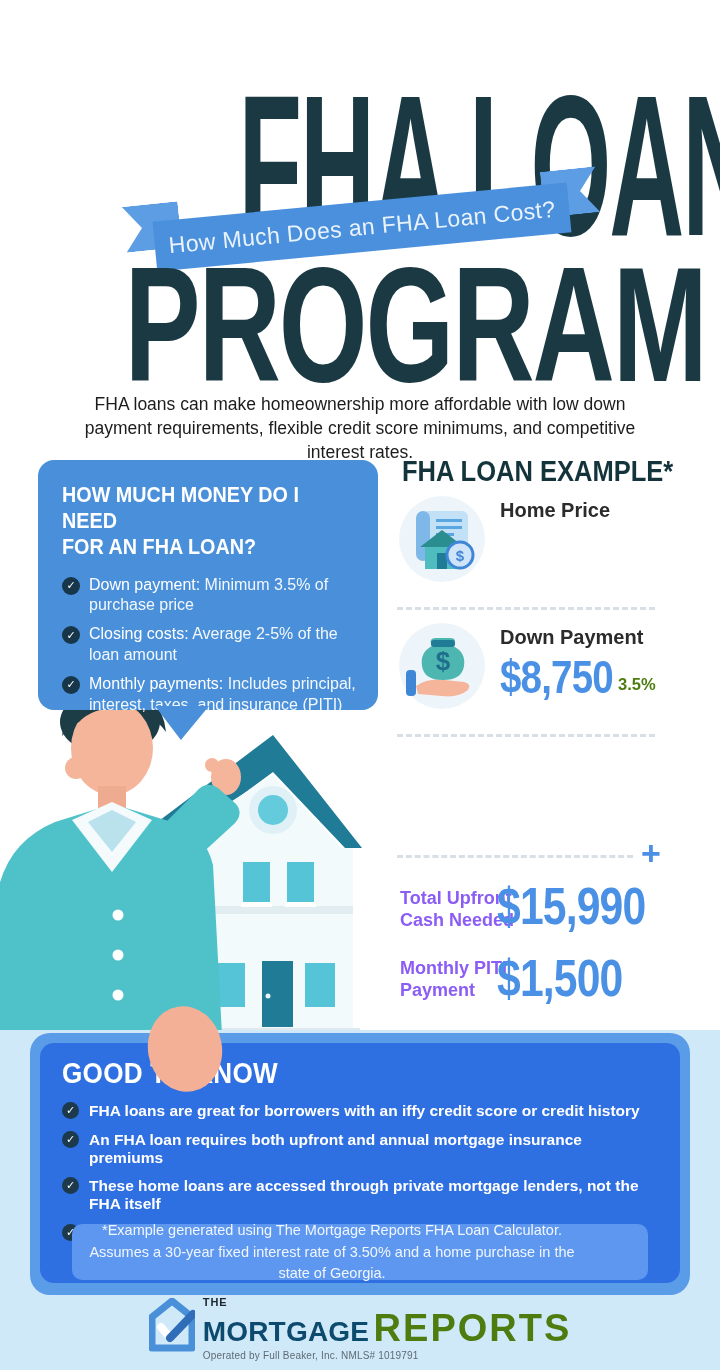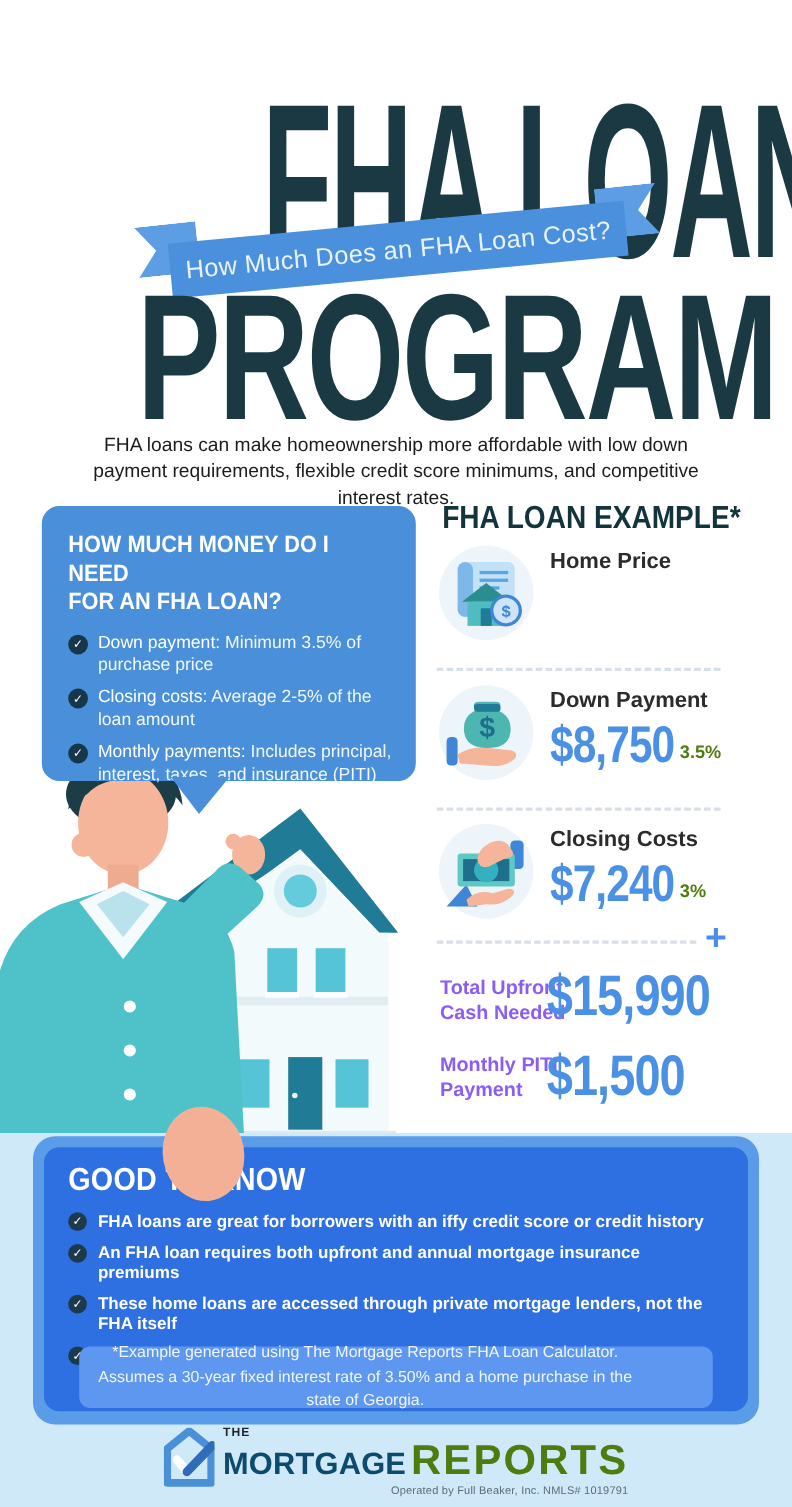--- a/index.html
+++ b/index.html
@@ -97,21 +97,21 @@
 
   
   .brand { position:absolute; left:0; top:1296px; width:720px; height:64px; z-index:3;
     display:flex; align-items:flex-start; justify-content:center; gap:8px; }
   .brand-icon { width:46px; height:54px; margin-top:2px; }
   .brand-texts { display:flex; flex-direction:column; }
   .brand-the { font-size:11px; font-weight:700; color:#1d242e; letter-spacing:1px; }
   .brand-line { line-height:1; margin-top:1px; white-space:nowrap; }
   .brand-mortgage { font-size:28px; font-weight:800; color:#0c4a6e; letter-spacing:0.2px; }
   .brand-reports { font-size:38px; font-weight:700; color:#4d7c0f; letter-spacing:2px; }
-  .brand-tagline { font-size:10px; color:#5f6a73; margin-top:3px; letter-spacing:0.2px;text-align:right; }
+  .brand-tagline { font-size:10px; color:#5f6a73; margin-top:3px; letter-spacing:0.2px; }
 </style>
 </head>
 <body>
 
 <div class="page">
 
   <div class="title-line title-1"><span>FHA LOAN</span></div>
   <div class="ribbon">
     <div class="ribbon-tail left"></div>
     <div class="ribbon-tail right"></div>
@@ -224,39 +224,20 @@
     <div class="ex-texts">
       <div class="ex-label">Down Payment</div>
       <div class="ex-value-line">
         <span class="ex-value">$8,750</span>
         <span class="ex-note">3.5%</span>
       </div>
     </div>
   </div>
   <div class="divider" style="top:734px"></div>
 
-  <div class="ex-row" style="top:748px">
-    <svg class="ex-icon" viewBox="0 0 88 88">
-      <circle cx="44" cy="44" r="43" fill="#eef5fa"></circle>
-      <polygon points="8,76 26,56 36,76" fill="#3f86d6"></polygon>
-      <rect x="66" y="16" width="12" height="26" rx="4" fill="#3f86d6"></rect>
-      <rect x="18" y="28" width="52" height="30" rx="3" fill="#5ec8c4"></rect>
-      <rect x="23" y="33" width="42" height="20" fill="#1f6f8c"></rect>
-      <circle cx="44" cy="43" r="11" fill="#35b0c0"></circle>
-      <path d="M48,18 Q58,14 64,20 L68,26 Q70,32 62,32 L46,40 Q38,42 36,34 Q36,24 48,18 Z" fill="#f4b59b"></path>
-      <path d="M26,70 Q36,60 50,64 L64,60 Q72,60 68,66 Q58,76 44,74 L28,76 Z" fill="#f4b59b"></path>
-    </svg>
-    <div class="ex-texts">
-      <div class="ex-label">Closing Costs</div>
-      <div class="ex-value-line">
-        <span class="ex-value">$7,240</span>
-        <span class="ex-note">3%</span>
-      </div>
-    </div>
-  </div>
   <div class="divider" style="top:855px; width:236px"></div>
   <div class="plus">+</div>
 
   <div class="total-label" style="top:888px">
     <div>Total Upfront</div>
     <div>Cash Needed</div>
   </div>
   <div class="total-value" style="top:880px">$15,990</div>
 
   <div class="total-label" style="top:958px">

